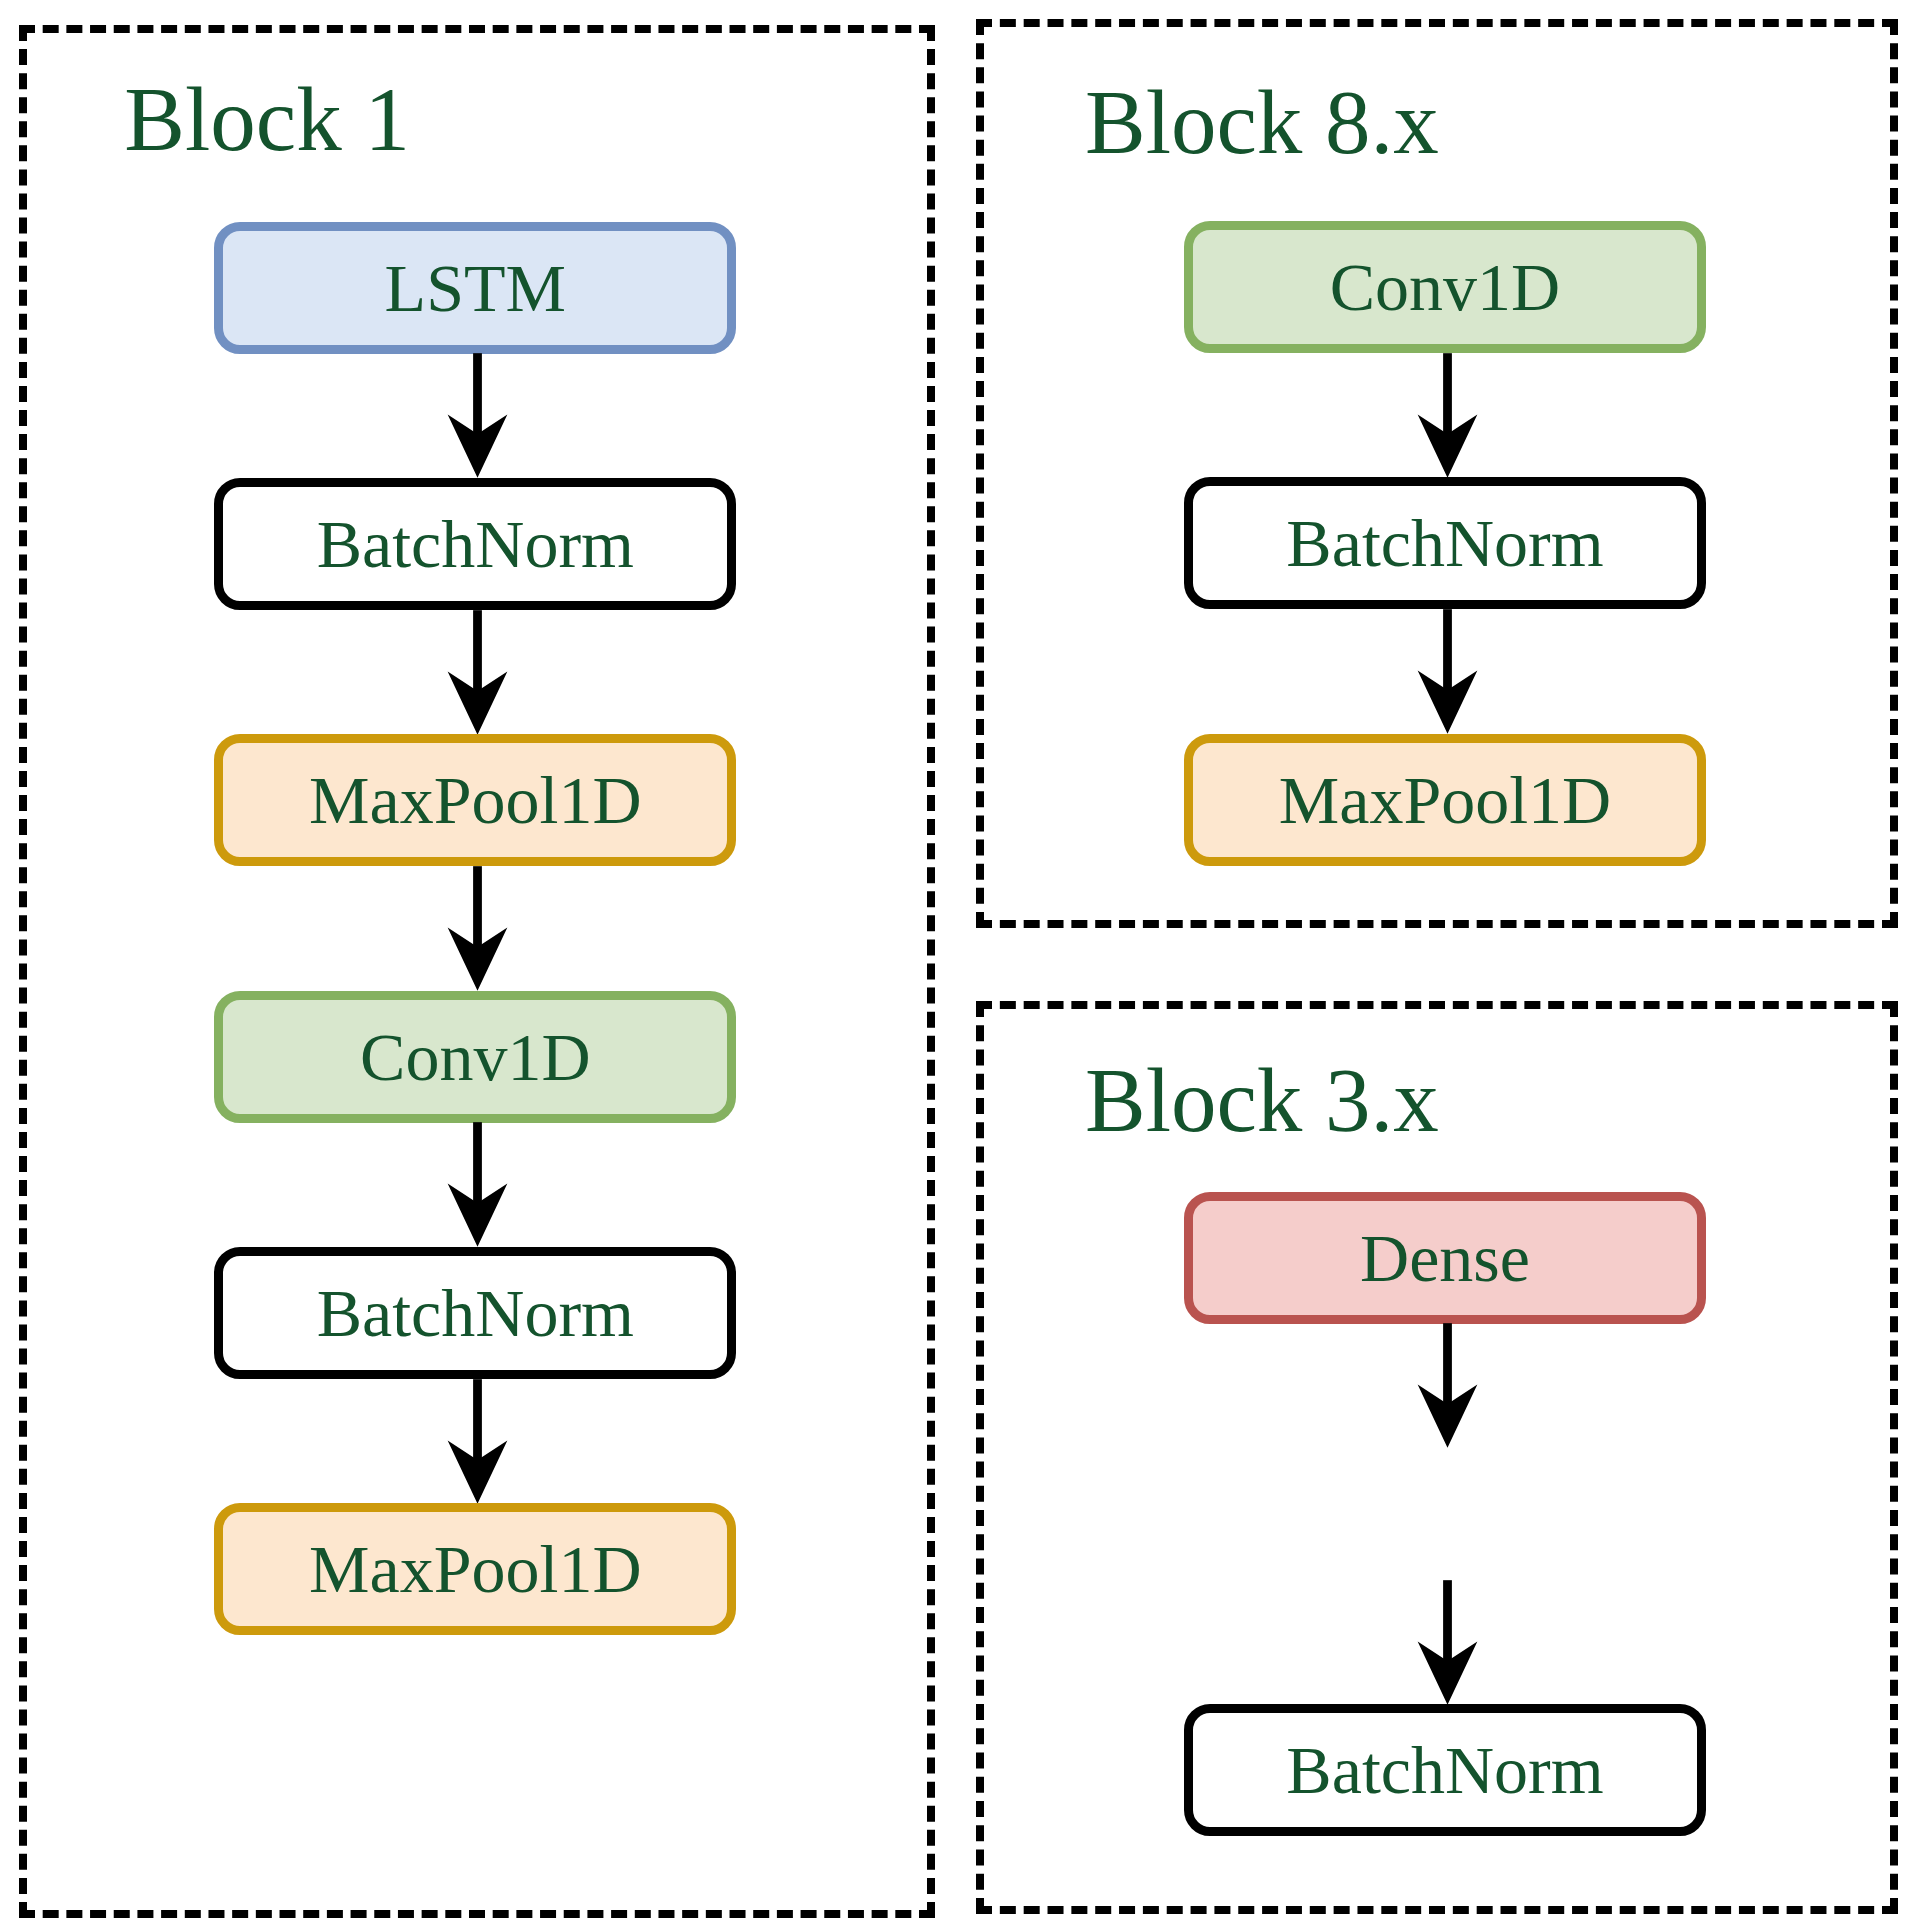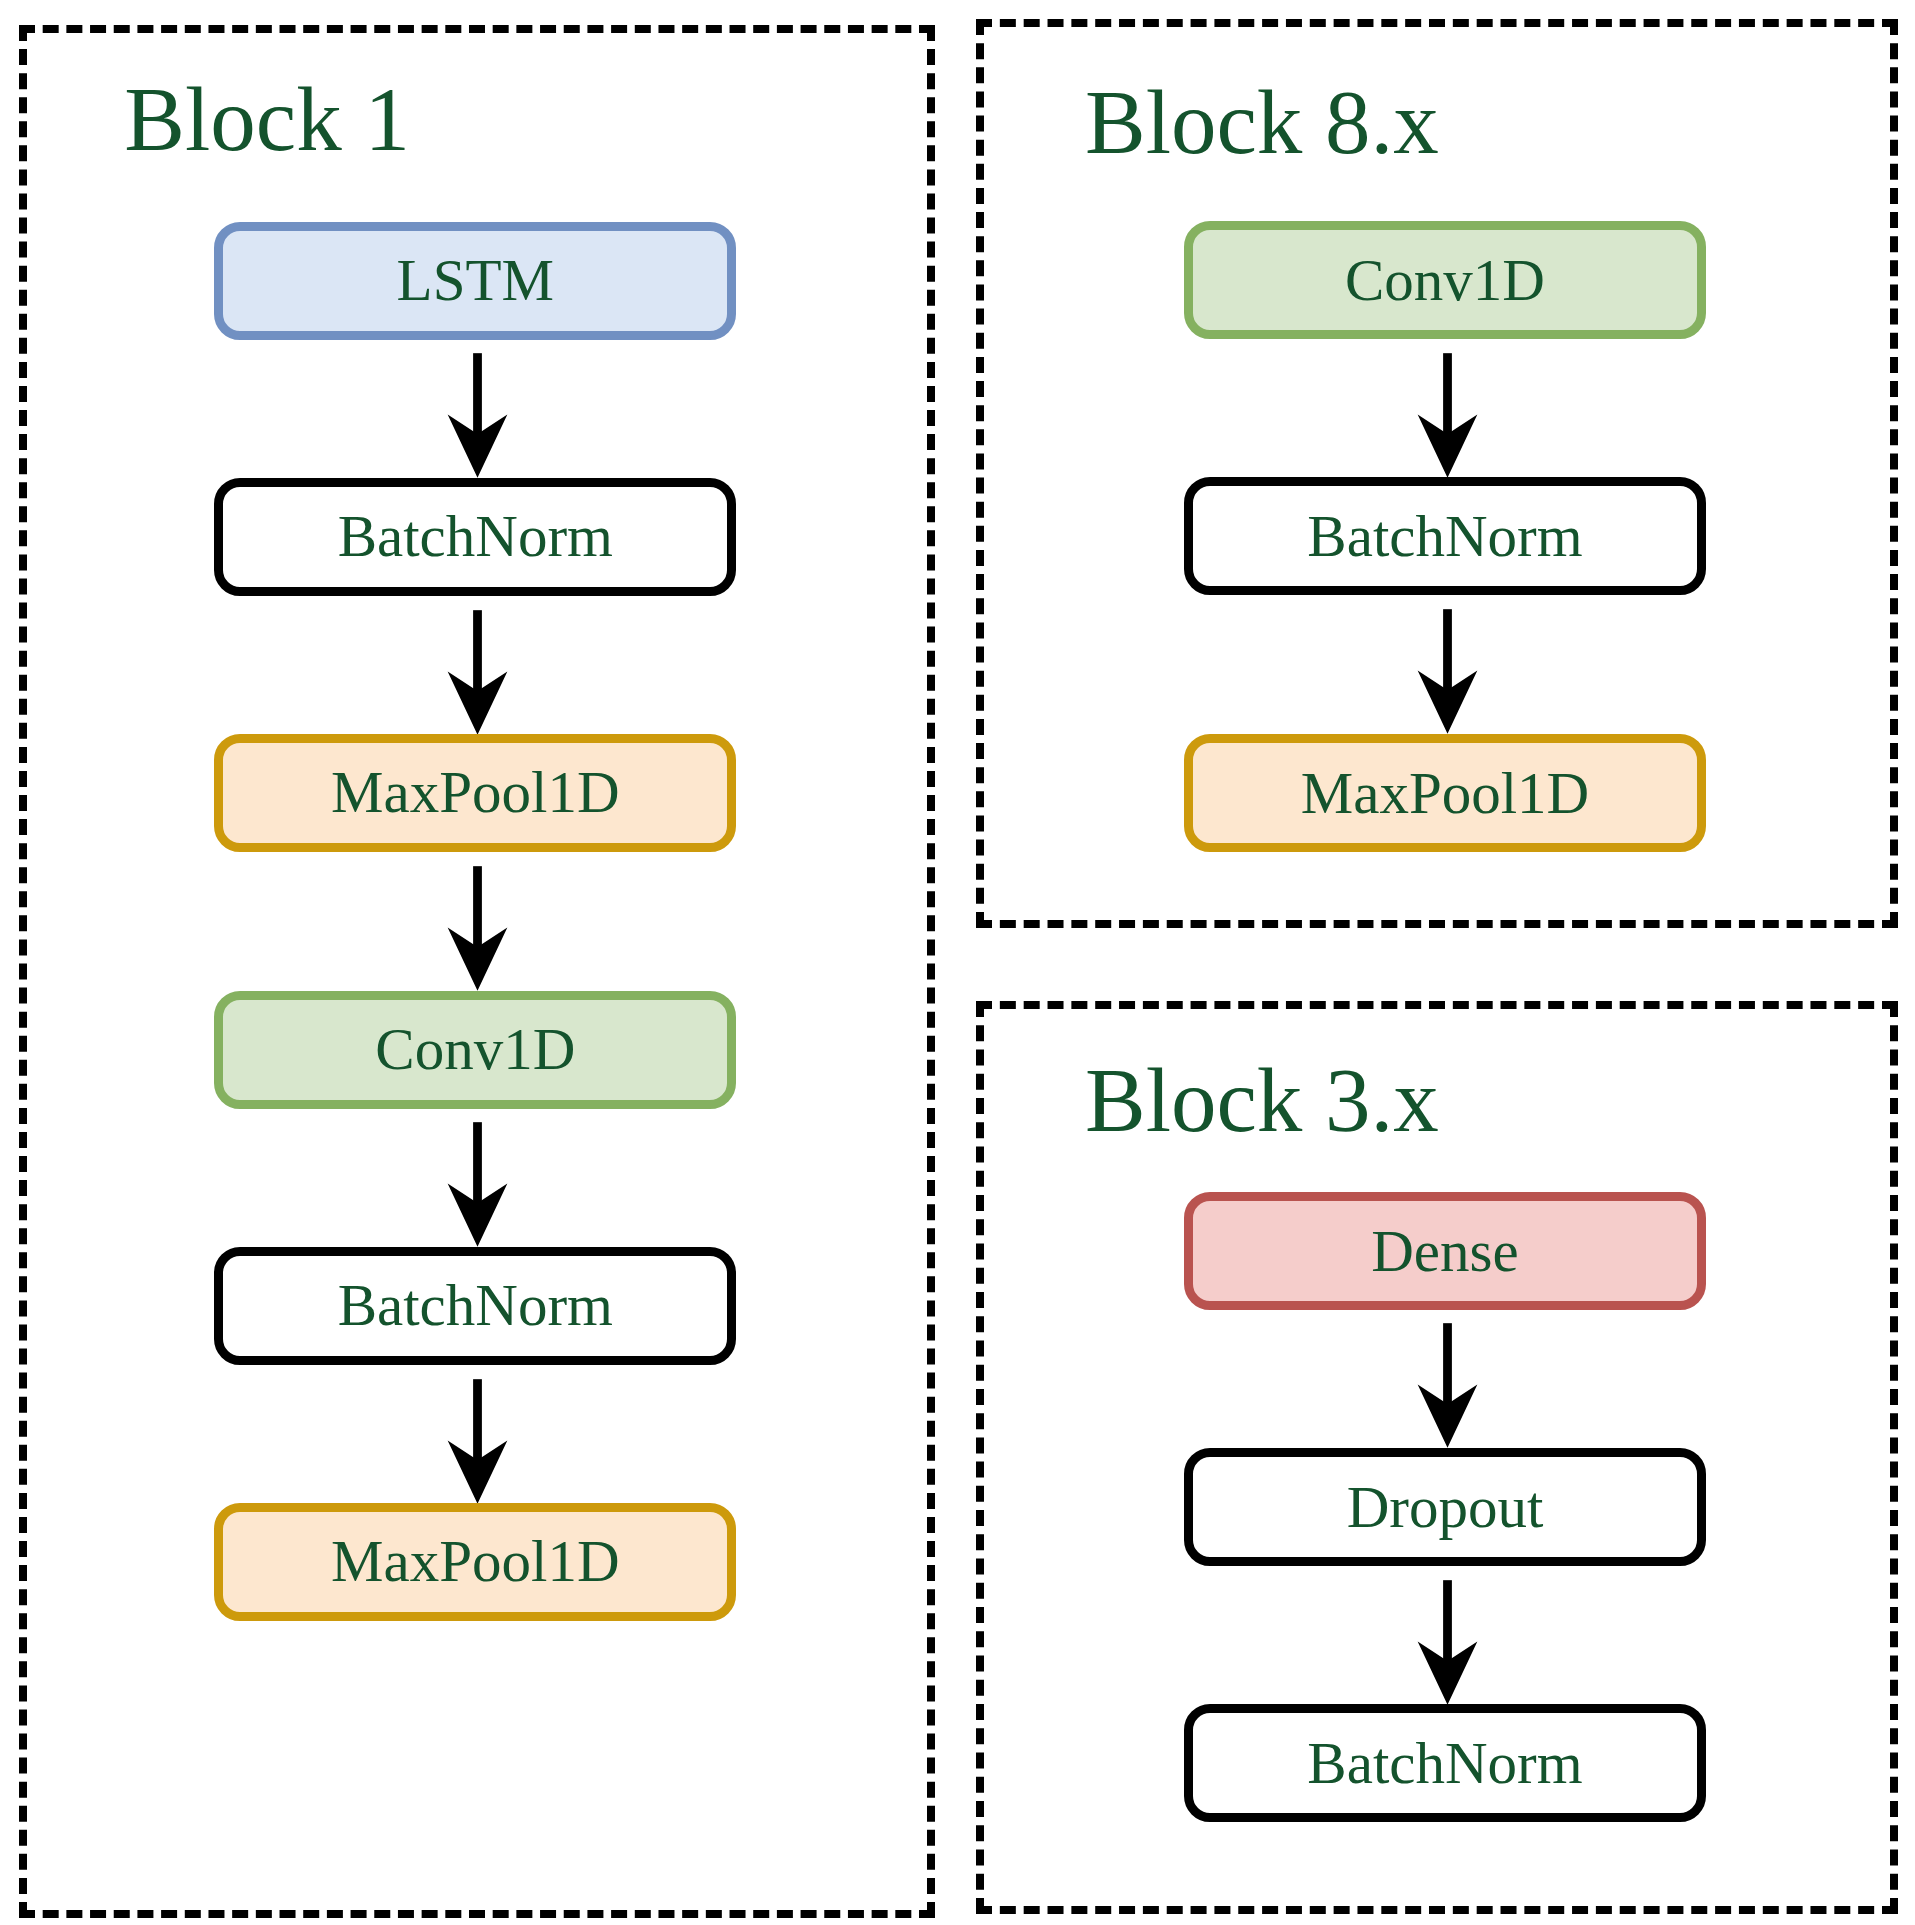--- a/index.html
+++ b/index.html
@@ -26,29 +26,29 @@
     font-size: 91px;
     line-height: 1.1;
     white-space: nowrap;
   }
   #block1 .block-label { left: 97px; top: 37px; }
   #block2 .block-label { left: 101px; top: 46px; }
   #block3 .block-label { left: 101px; top: 42px; }
   .node {
     position: absolute;
     width: 522px;
-    height: 118px;
+    height: 132px;
     box-sizing: border-box;
     border: 9.7px solid #000000;
     border-radius: 26px;
     background: #ffffff;
     display: flex;
     align-items: center;
     justify-content: center;
-    font-size: 59px;
+    font-size: 68px;
     line-height: 1;
     white-space: nowrap;
   }
   #block1 .node { left: 187px; }
   #block2 .node, #block3 .node { left: 200px; }
   .arrow {
     position: absolute;
     width: 79px;
     height: 125px;
   }
@@ -117,21 +117,20 @@
 
   <section class="block" id="block3">
     <div class="block-label">Block 3.x</div>
 
     <div class="node" style="top: 183px; background: rgb(245, 205, 203); border-color: rgb(185, 83, 79);">Dense</div>
     <svg class="arrow" style="top:314px" viewBox="0 0 90 142" aria-hidden="true">
       <rect x="40" y="0" width="10" height="100"></rect>
         <path d="M11 70 L45 92 L79 70 L45 142 Z"></path>
     </svg>
 
-    <div class="node" style="top: 439px; background: rgb(255, 255, 255); border-color: rgb(0, 0, 0);">Dropout</div>
     <svg class="arrow" style="top:571px" viewBox="0 0 90 142" aria-hidden="true">
       <rect x="40" y="0" width="10" height="100"></rect>
         <path d="M11 70 L45 92 L79 70 L45 142 Z"></path>
     </svg>
 
     <div class="node" style="top: 695px; background: rgb(255, 255, 255); border-color: rgb(0, 0, 0);">BatchNorm</div>
   </section>
 
 </div>
 

